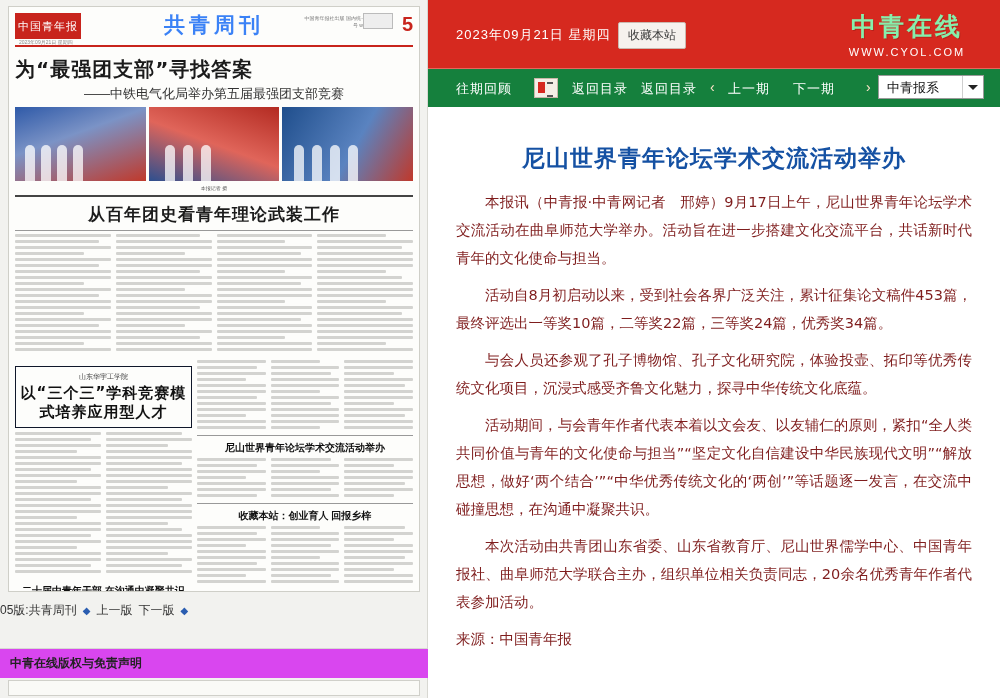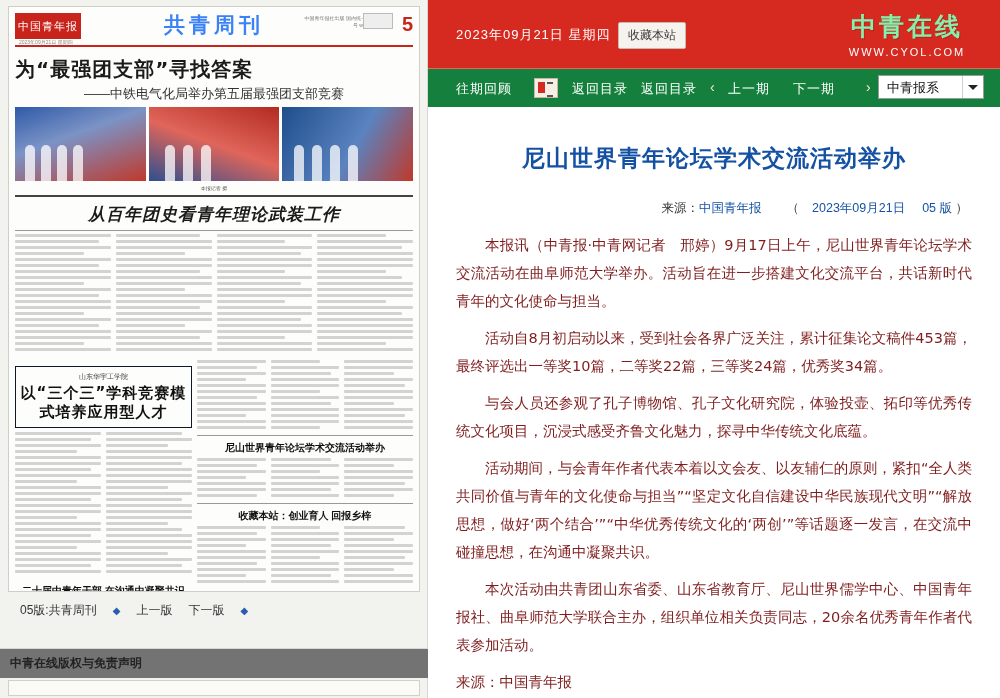--- a/index.html
+++ b/index.html
@@ -162,21 +162,20 @@
   .rule.thick { border-top: 2px solid #444; }
 
   .np-headline-2 {
     text-align: center;
     font-size: 17px;
     font-weight: bold;
     color: #1b1b1b;
     letter-spacing: 1px;
     margin: 6px 0 4px 0;
     font-family: "DejaVu Sans", sans-serif;
-    font-style: italic;
   }
 
   .cols {
     display: flex;
     gap: 5px;
   }
   .col {
     flex: 1;
   }
   .tx {
@@ -211,46 +210,46 @@
     font-size: 10px;
     font-weight: bold;
     text-align: center;
     color: #111;
     margin: 5px 0 3px 0;
   }
 
   
   .pager {
     position: absolute;
-    left: 20px;
+    left: 0;
     top: 598px;
     width: 412px;
     height: 24px;
     display: flex;
     align-items: center;
     font-size: 12px;
     color: #333;
-    gap: 16px;
+    gap: 6px;
   }
   .pager a {
     color: #333;
     text-decoration: none;
     cursor: pointer;
   }
   .diamond {
     color: #2a5db0;
     font-size: 10px;
   }
   .copyright-bar {
     position: absolute;
     left: 0;
     top: 648px;
     width: 428px;
     height: 30px;
-    background: #737373;
+    background: #d946ef;
     border-top: 1px solid #d8d8d2;
     display: flex;
     align-items: center;
     padding-left: 10px;
     box-sizing: border-box;
     font-size: 12px;
     color: #222;
     font-weight: bold;
   }
   .bottom-stub {
@@ -806,30 +805,20 @@
       <div class="nav-arrow" style="left:438px">›</div>
       <div class="select-wrap">
         <div class="val">中青报系</div>
         <div class="arrow"></div>
       </div>
     </div>
 
     <div class="article">
       <h1 class="art-title">尼山世界青年论坛学术交流活动举办</h1>
 
-      <div class="art-meta">
-        <span>来源：</span><a>中国青年报</a>
-        <span style="display:inline-block;width:18px"></span>
-        <span class="paren">（</span>
-        <span style="display:inline-block;width:6px"></span>
-        <a>2023年09月21日</a>
-        <span style="display:inline-block;width:10px"></span>
-        <a>05 版</a>
-        <span class="paren">）</span>
-      </div>
 
       <div class="art-body">
         <p>本报讯（中青报·中青网记者　邢婷）9月17日上午，尼山世界青年论坛学术交流活动在曲阜师范大学举办。活动旨在进一步搭建文化交流平台，共话新时代青年的文化使命与担当。</p>
         <p>活动自8月初启动以来，受到社会各界广泛关注，累计征集论文稿件453篇，最终评选出一等奖10篇，二等奖22篇，三等奖24篇，优秀奖34篇。</p>
         <p>与会人员还参观了孔子博物馆、孔子文化研究院，体验投壶、拓印等优秀传统文化项目，沉浸式感受齐鲁文化魅力，探寻中华传统文化底蕴。</p>
         <p>活动期间，与会青年作者代表本着以文会友、以友辅仁的原则，紧扣“全人类共同价值与青年的文化使命与担当”“坚定文化自信建设中华民族现代文明”“解放思想，做好‘两个结合’”“中华优秀传统文化的‘两创’”等话题逐一发言，在交流中碰撞思想，在沟通中凝聚共识。</p>
         <p>本次活动由共青团山东省委、山东省教育厅、尼山世界儒学中心、中国青年报社、曲阜师范大学联合主办，组织单位相关负责同志，20余名优秀青年作者代表参加活动。</p>
         <p class="noindent">来源：中国青年报</p>
       </div>
     </div>

